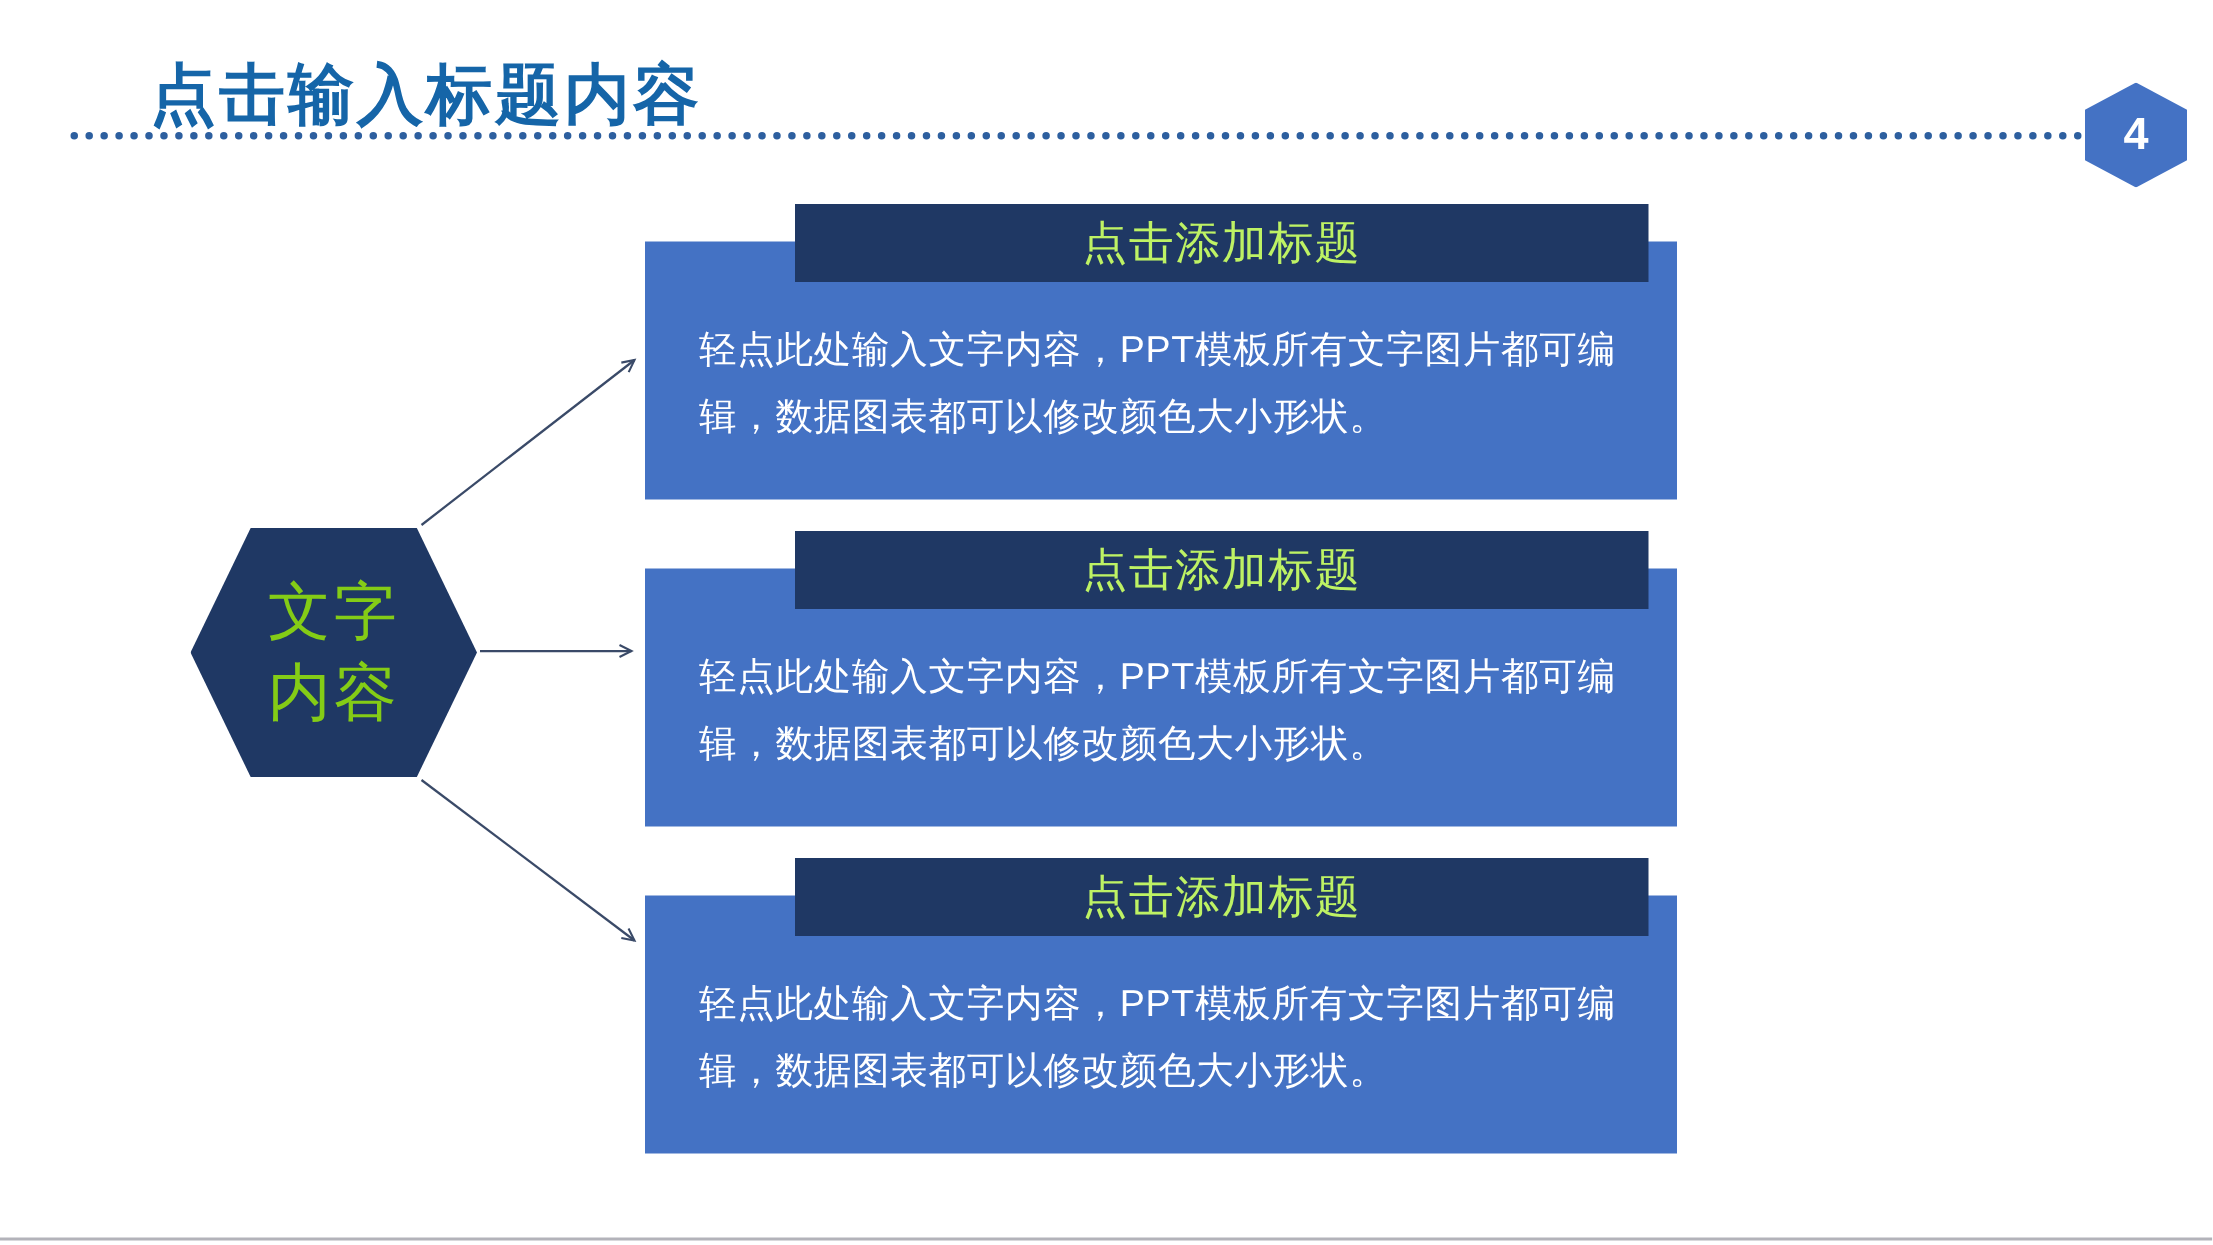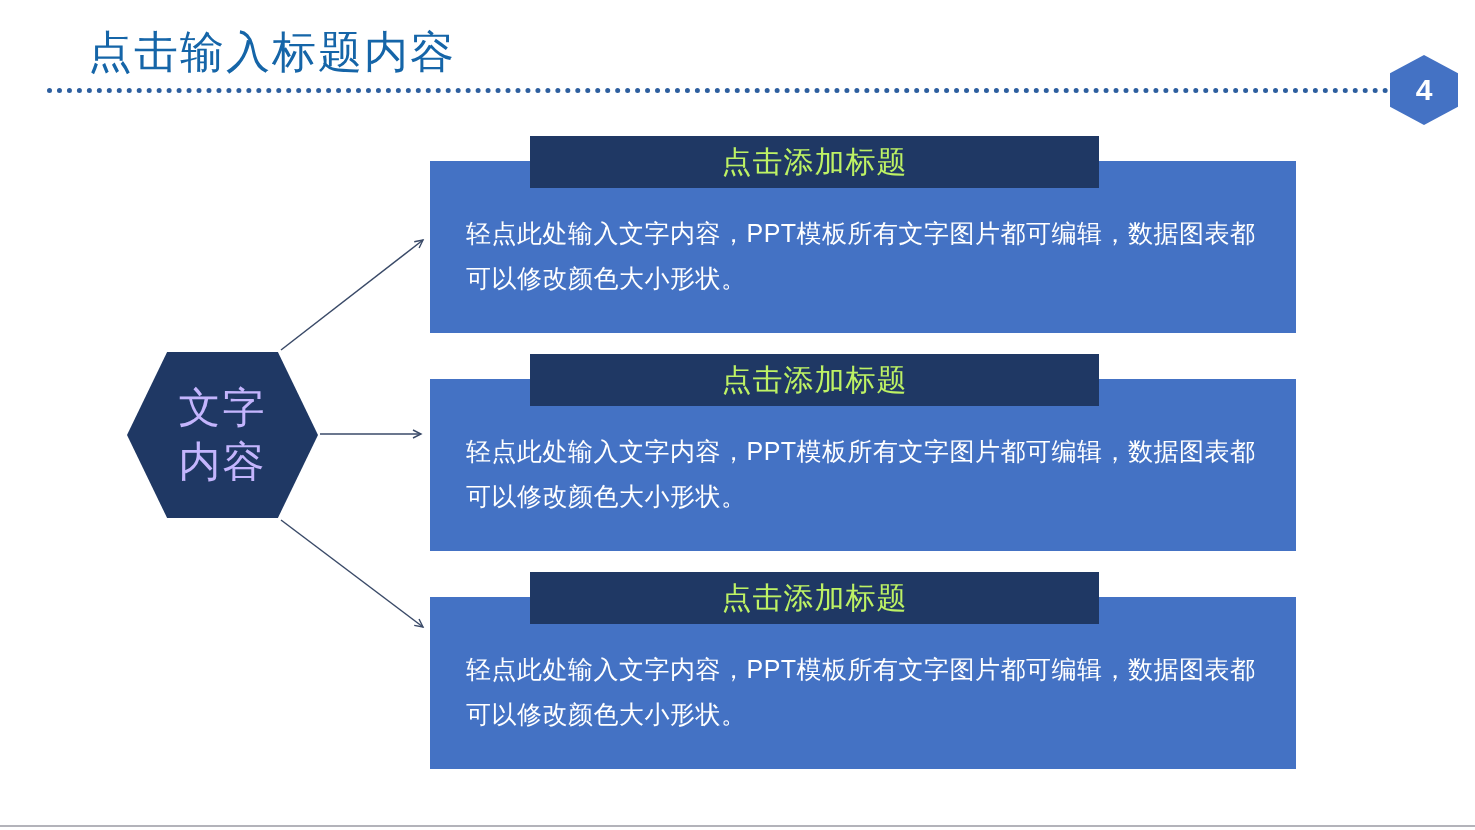--- a/index.html
+++ b/index.html
@@ -5,23 +5,23 @@
   html,body{margin:0;padding:0;background:#ffffff;}
   .slide{
     position:relative;
     width:1475px;height:830px;
     background:#ffffff;
     overflow:hidden;
     font-family:"Liberation Sans", sans-serif;
   }
   .page-title{
     position:absolute;left:88px;top:26px;
-    margin:0;
+    margin:12px;
     font-size:44px;line-height:52px;
-    font-weight:400;
+    font-weight:700;
     letter-spacing:2px;
     color:var(--c-title,#1565a8);
   }
   .title-divider{
     position:absolute;left:47px;top:88px;
     width:1342px;height:0;
     border-top:5px dotted var(--c-dots,#2d5f9f);
   }
   .page-badge{
     position:absolute;left:1390px;top:55px;
@@ -34,31 +34,31 @@
     color:#ffffff;font-size:30px;font-weight:bold;
   }
   .topic-hex{
     position:absolute;left:127px;top:352px;
     width:191px;height:166px;
     background:var(--c-navy,#1f3864);
     clip-path:polygon(0% 50%,21% 0%,79% 0%,100% 50%,79% 100%,21% 100%);
     display:flex;align-items:center;justify-content:center;
   }
   .topic-hex .hex-label{
-    color:#c4b5fd;font-size:42px;line-height:54px;
+    color:#84cc16;font-size:42px;line-height:54px;
     text-align:center;letter-spacing:2px;
   }
   .arrows{
     position:absolute;left:0;top:0;width:1475px;height:830px;
     pointer-events:none;
   }
   .card{position:absolute;left:0;top:0;}
   .card-body{
     position:absolute;left:430px;
-    width:866px;height:172px;
+    width:688px;height:172px;
     background:var(--c-body,#4472c4);
     box-sizing:border-box;
     padding:50px 30px 0 36px;
   }
   .card-body p{
     margin:0;color:#ffffff;
     font-size:25px;line-height:45px;
     letter-spacing:0.5px;
   }
   .card-header{

